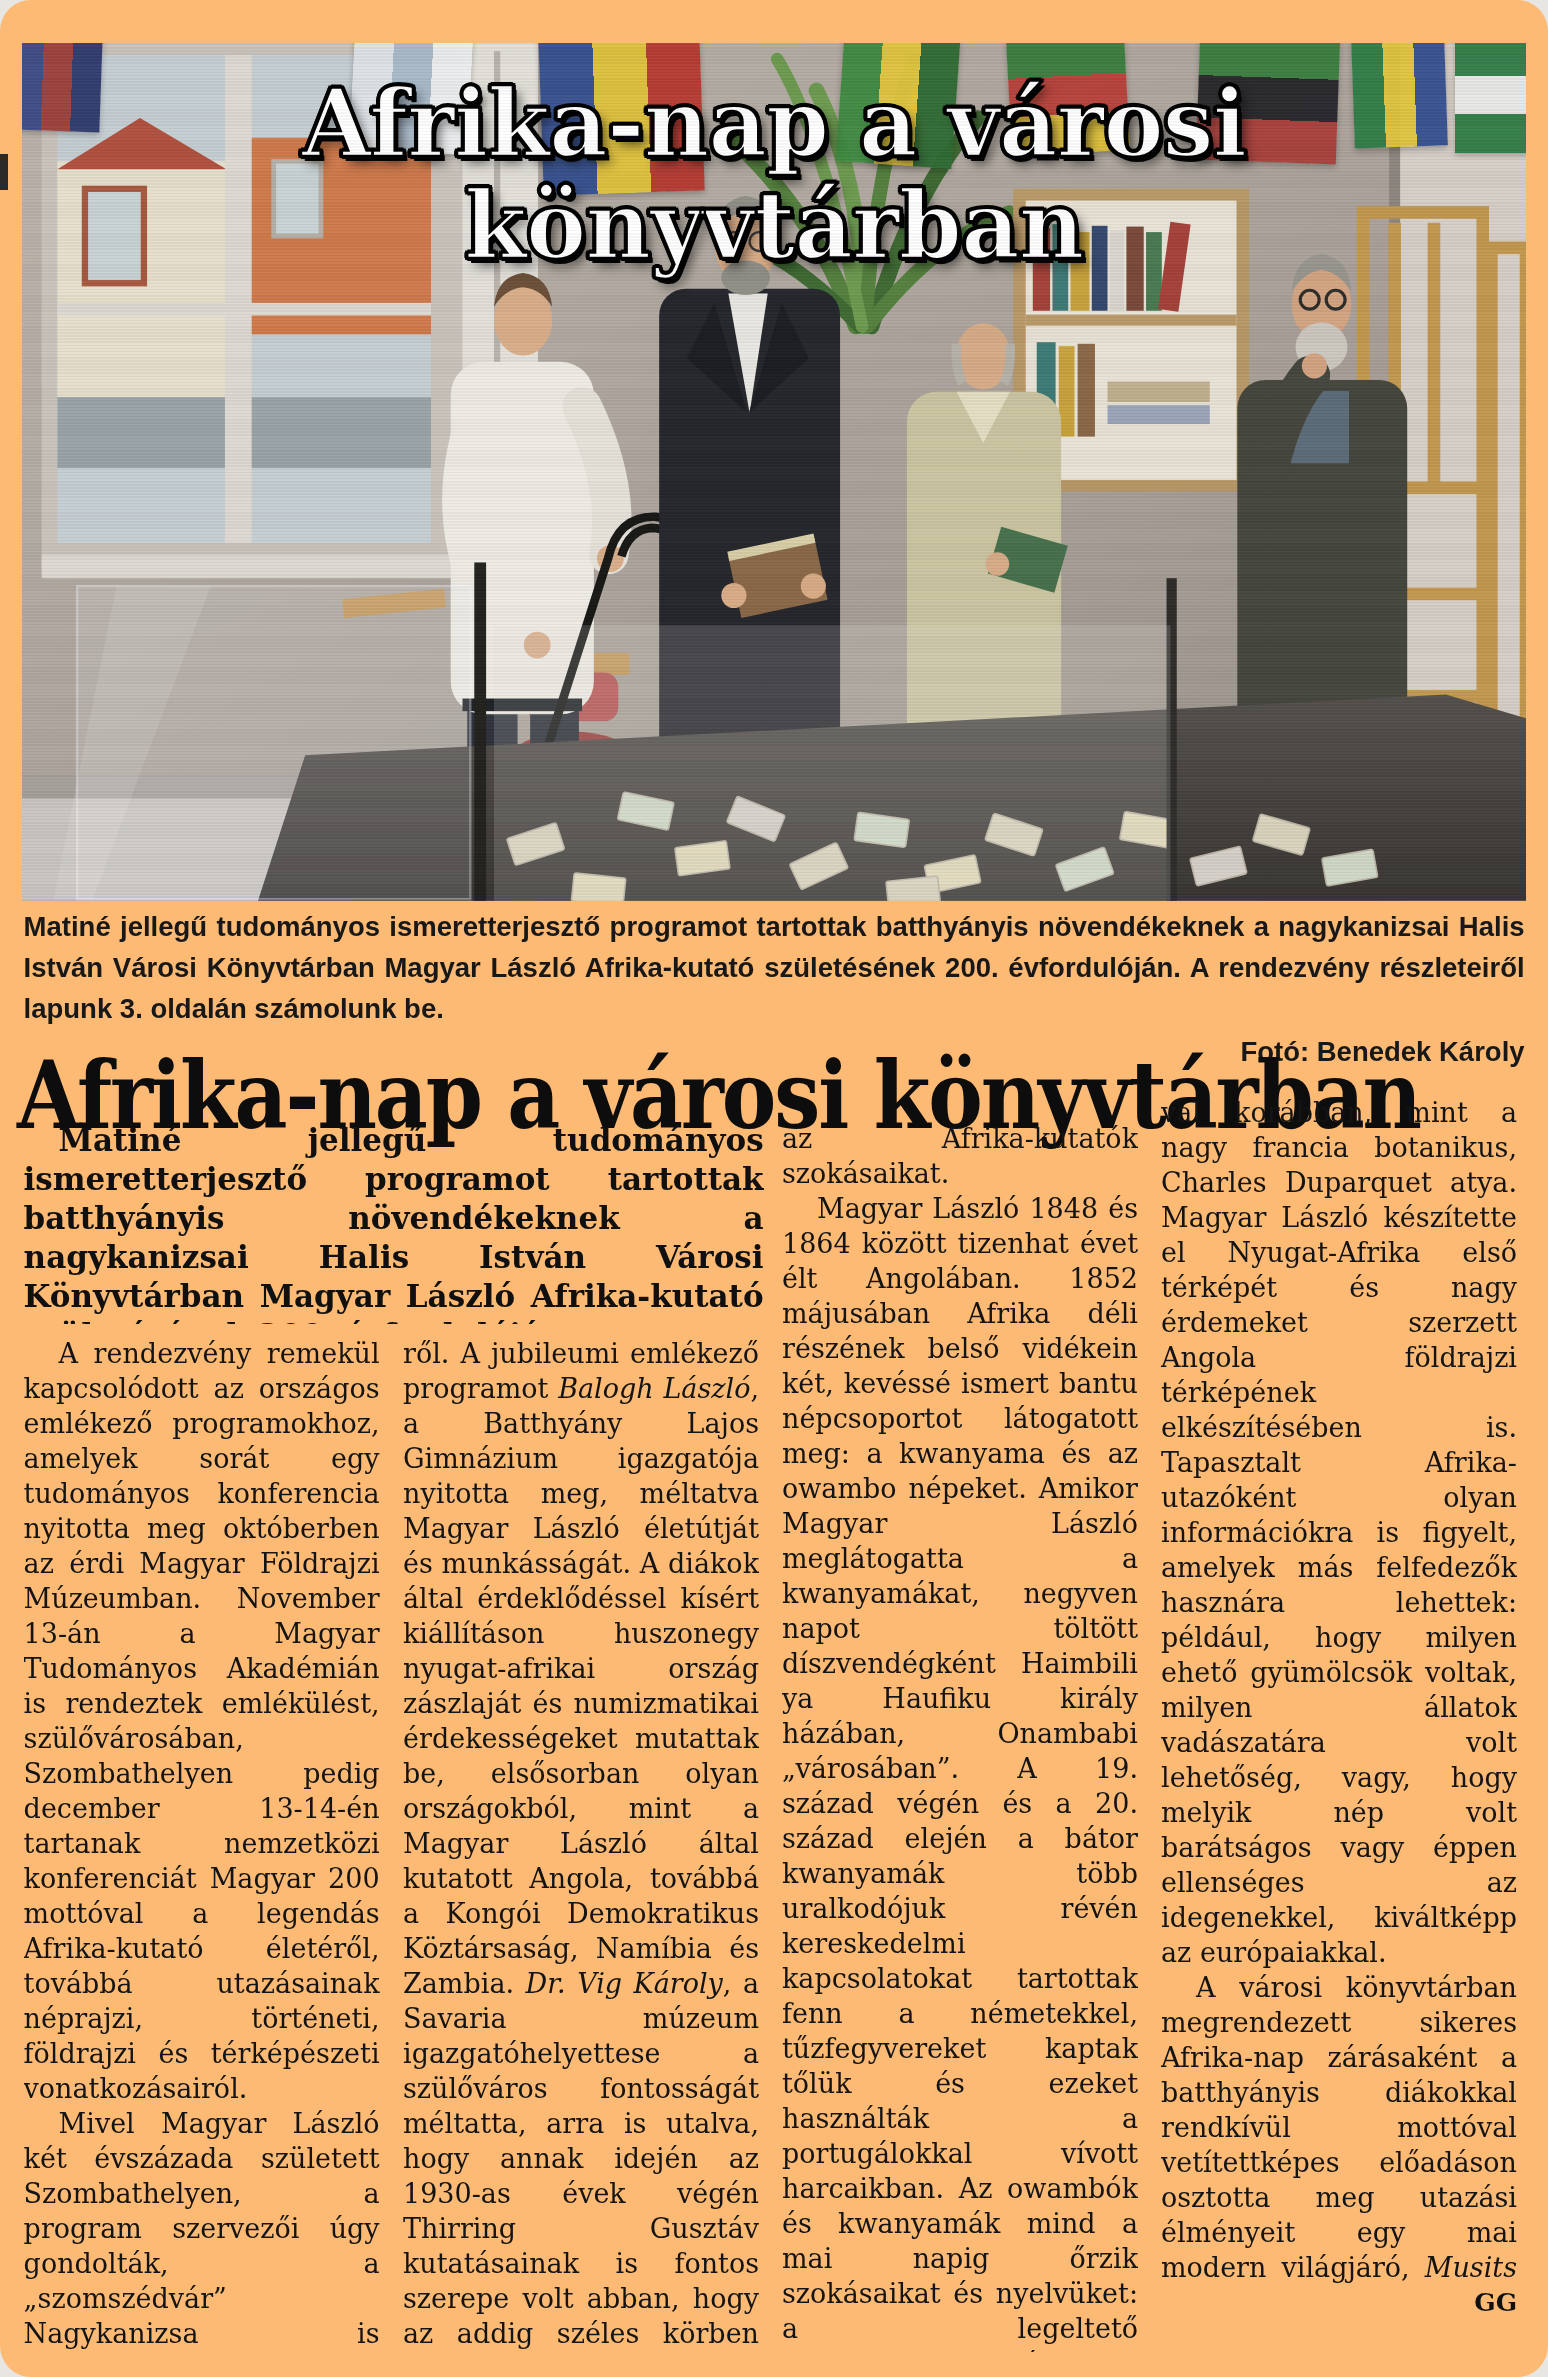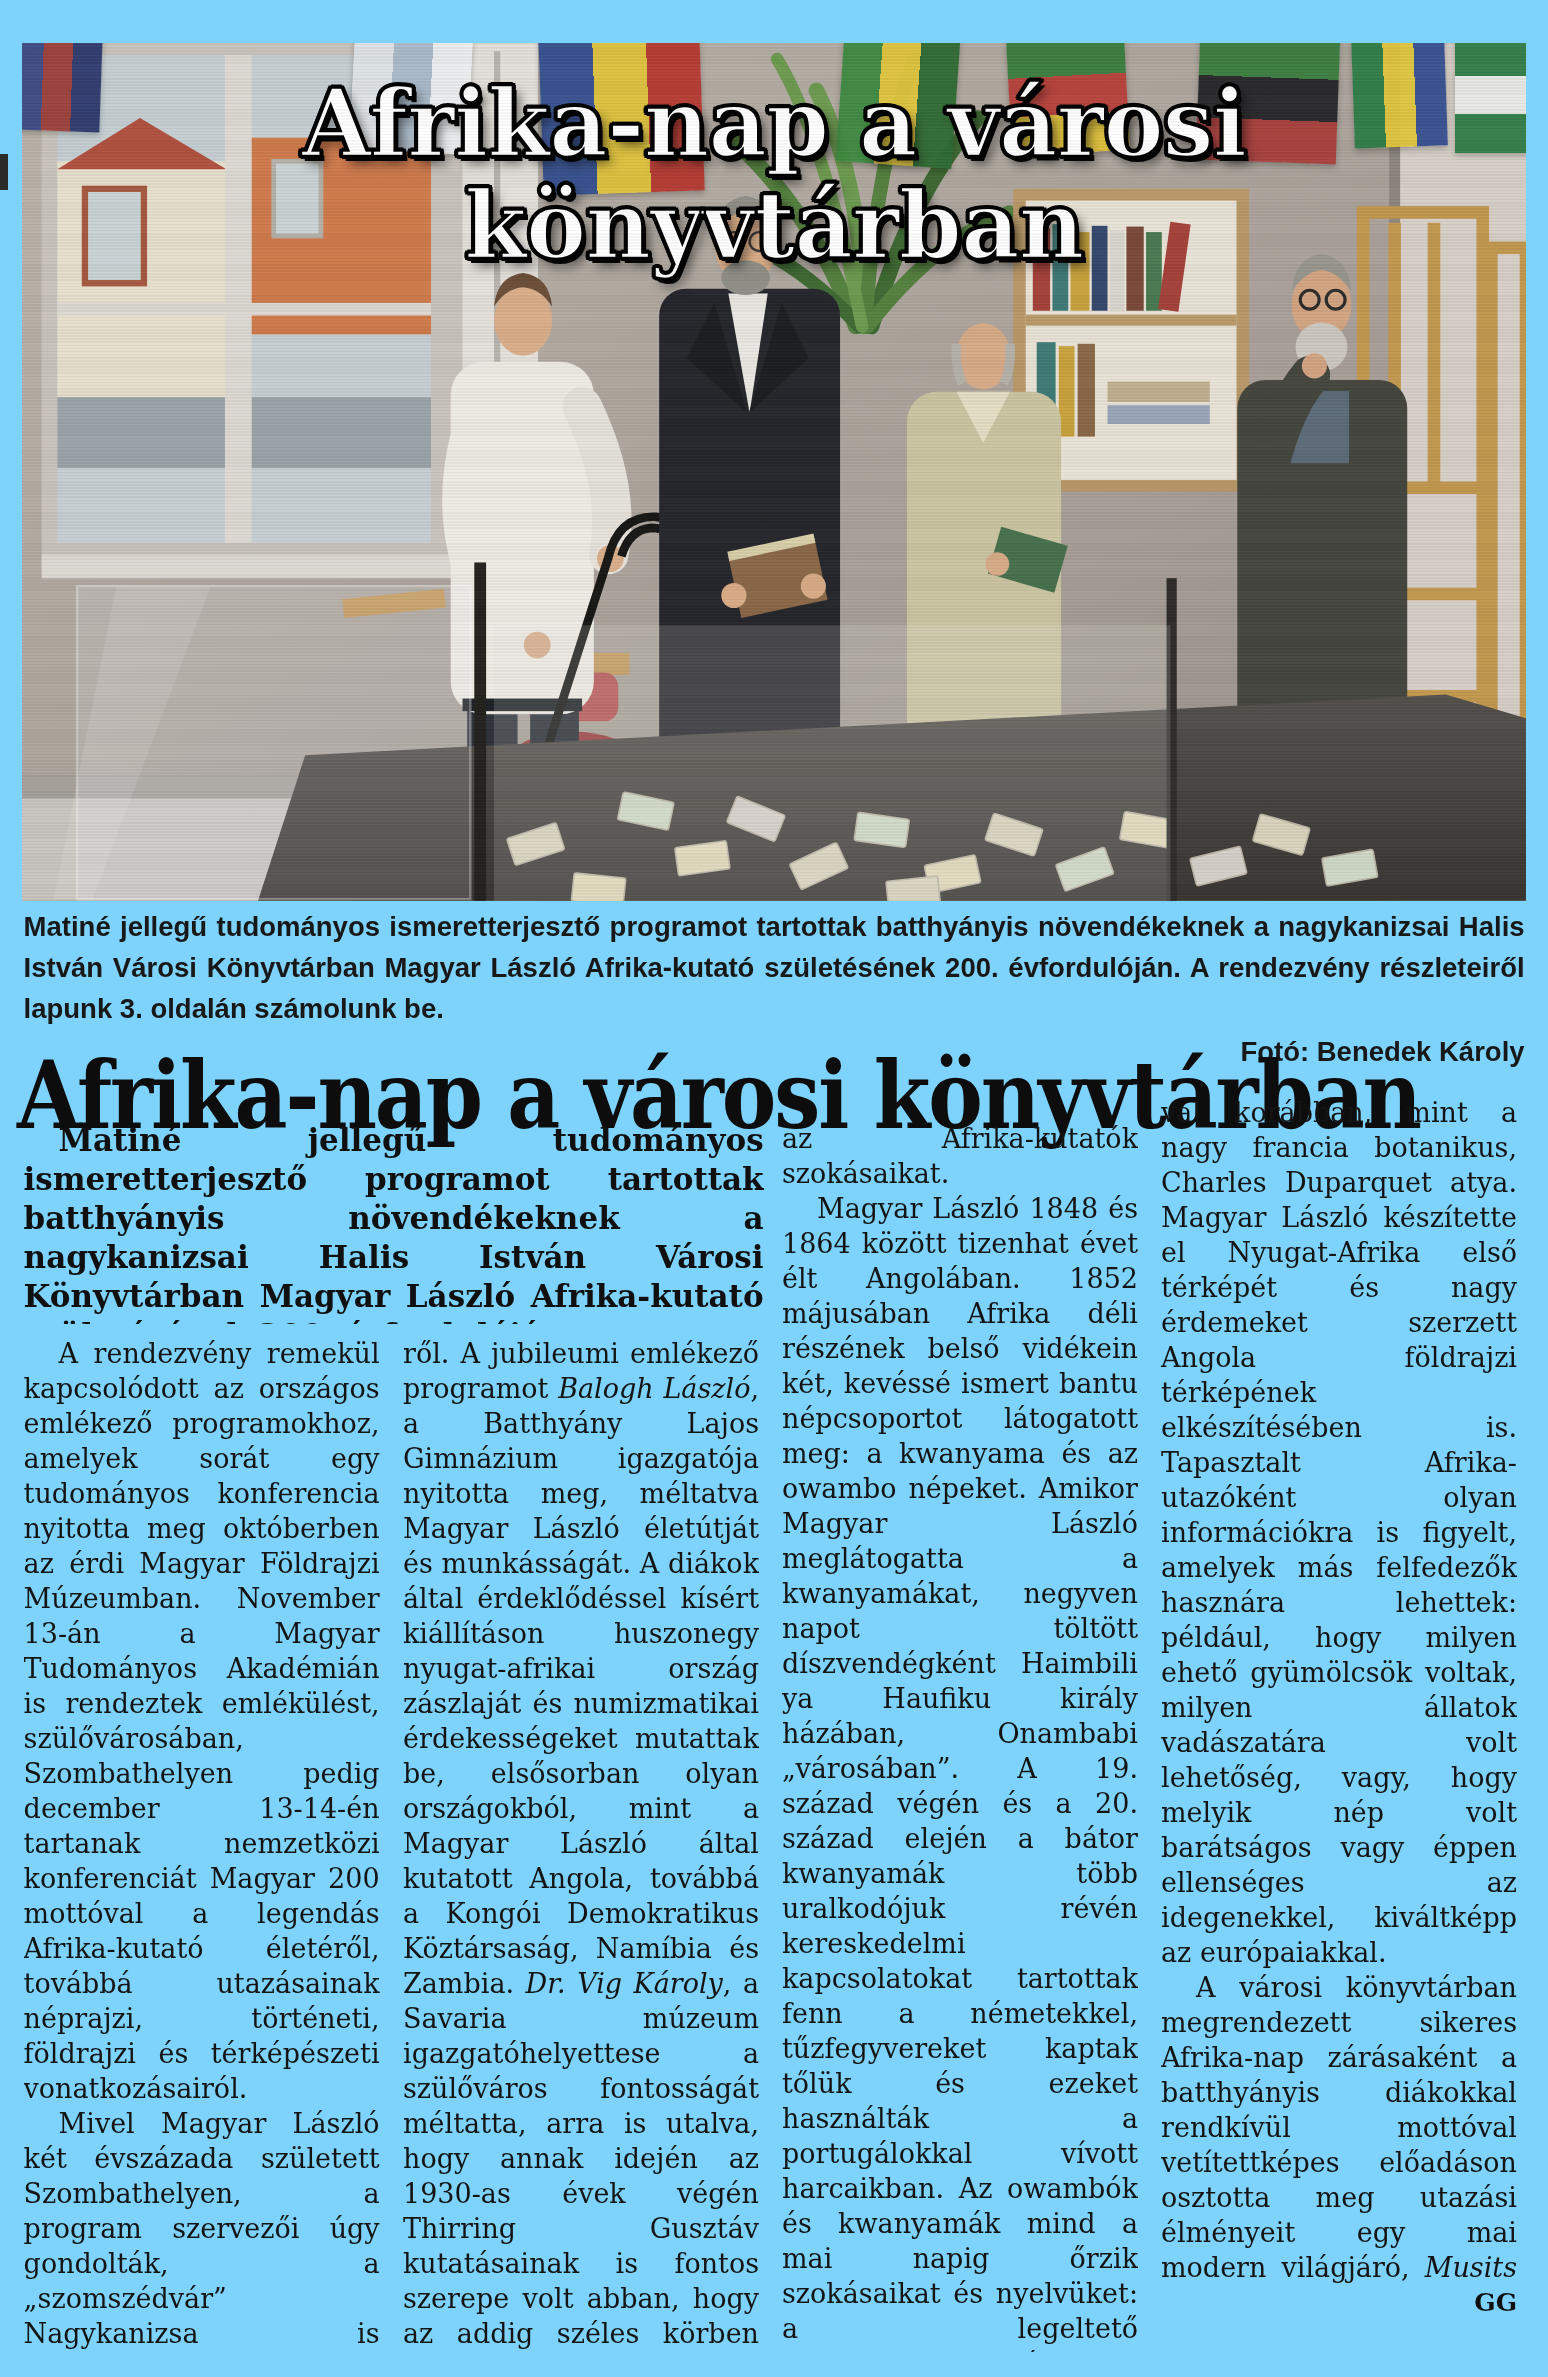--- a/index.html
+++ b/index.html
@@ -1,17 +1,17 @@
 <!DOCTYPE html>
 <html lang="hu" style="font-size:12.6px"><head>
 <meta charset="utf-8">
 <style>
   html,body{margin:0;padding:0;background:#e8e6e2;}
-  .page{position:relative;width:1548px;height:2377px;background:#7dd3fc;overflow:hidden;
-        font-family:"DejaVu Serif", serif;color:#141414;}
+  .page{position:relative;width:1548px;height:2377px;background:#fdba74;overflow:hidden;
+        font-family:"DejaVu Serif", serif;color:#141414;border-radius:31px;}
   
   .photo{position:absolute;left:22px;top:43px;width:1504px;height:858px;background:#b2a9a1;overflow:hidden;}
   .photo::after{content:"";position:absolute;inset:0;
         background:repeating-linear-gradient(0deg,rgba(0,0,0,.045) 0 1.6px,rgba(255,255,255,.02) 1.6px 3.1px);
         pointer-events:none;z-index:6;}
   .photo-svg{position:absolute;left:0;top:0;z-index:1;}
   .flag{position:absolute;z-index:2;box-shadow:0 3.1px 6.3px rgba(0,0,0,.25);opacity:.96;}
   .overlay-title{position:absolute;z-index:4;left:0;top:30px;width:100%;text-align:center;
         font-weight:bold;font-size:93px;line-height:1.1;color:#fff;letter-spacing:-0.8px;
         transform:scaleX(.97);transform-origin:center;

